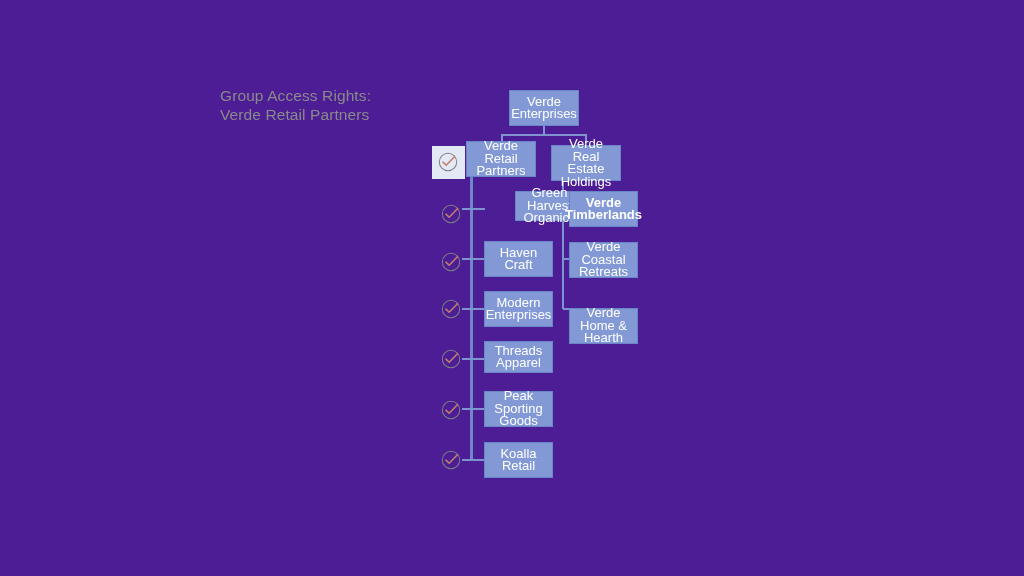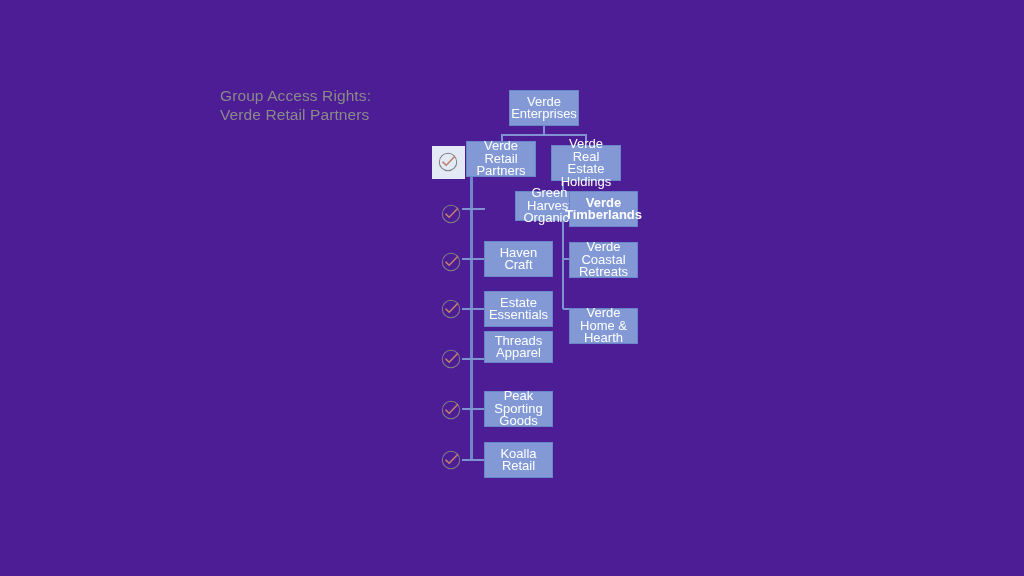--- a/index.html
+++ b/index.html
@@ -116,22 +116,22 @@
   <div class="icon-highlight" style="left:432px; top:146px; width:33px; height:33px;"></div>
 
   <div class="node" style="left:509px; top:90px; width:70px; height:36px;">Verde Enterprises</div>
 
   <div class="node" style="left:466px; top:141px; width:70px; height:36px;">Verde Retail Partners</div>
 
   <div class="node" style="left:551px; top:145px; width:70px; height:36px;">Verde Real Estate Holdings</div>
 
   <div class="node" style="left:484px; top:191px; width:69px; height:22px;margin-left:31px;">Green Harvest Organics</div>
   <div class="node" style="left:484px; top:241px; width:69px; height:36px;">Haven Craft</div>
-  <div class="node" style="left:484px; top:291px; width:69px; height:36px;">Estate Essentials</div>
-  <div class="node" style="left:484px; top:331px; width:69px; height:32px;">Threads Apparel</div>
+  <div class="node" style="left:484px; top:291px; width:69px; height:36px;">Modern Enterprises</div>
+  <div class="node" style="left:484px; top:341px; width:69px; height:32px;">Threads Apparel</div>
   <div class="node" style="left:484px; top:391px; width:69px; height:36px;">Peak Sporting Goods</div>
   <div class="node" style="left:484px; top:442px; width:69px; height:36px;">Koalla Retail</div>
 
   <div class="node" style="left:569px; top:191px; width:69px; height:36px;font-weight:bold;">Verde Timberlands</div>
   <div class="node" style="left:569px; top:242px; width:69px; height:36px;">Verde Coastal Retreats</div>
   <div class="node" style="left:569px; top:308px; width:69px; height:36px;">Verde Home &amp; Hearth</div>
 
   <div class="check-icon" style="left:437px; top:151px;">
     <svg viewBox="0 0 24 24" xmlns="http://www.w3.org/2000/svg">
       <circle cx="12" cy="12" r="9.5" fill="none" stroke="#808080" stroke-width="1.1"></circle>

